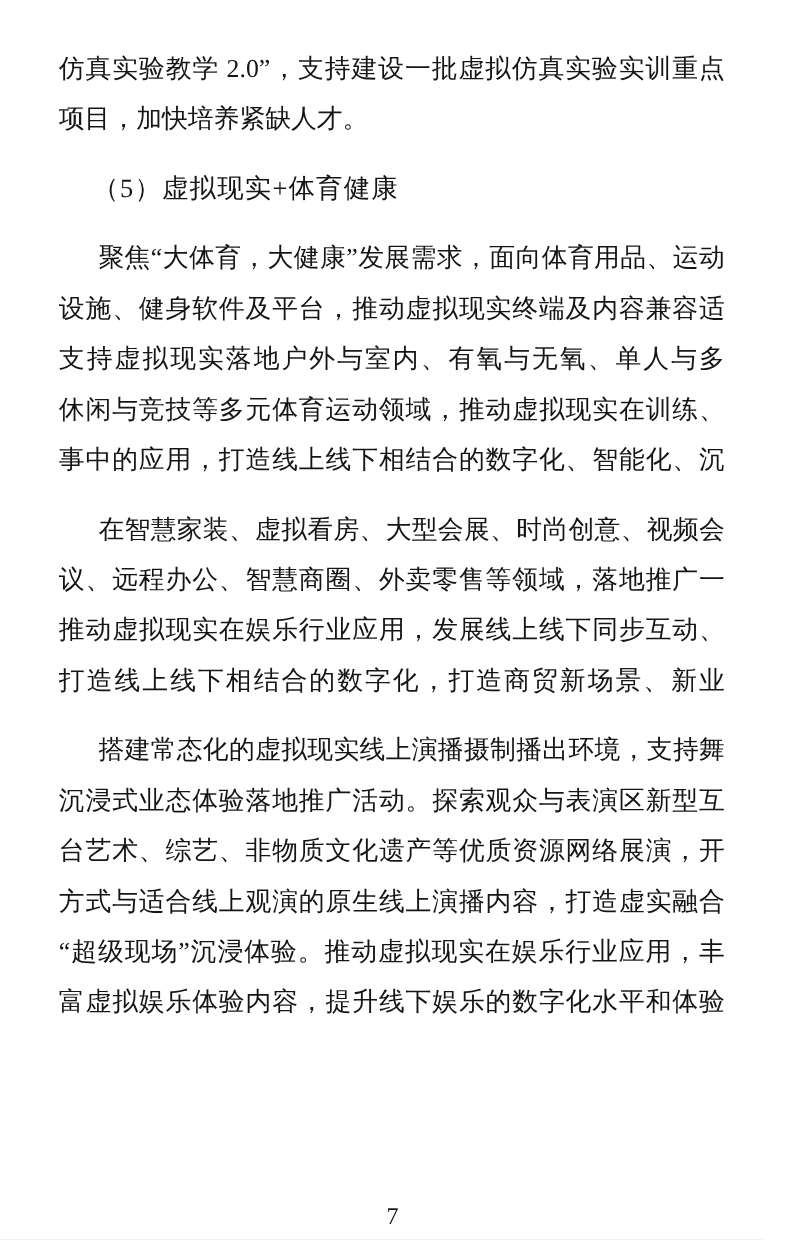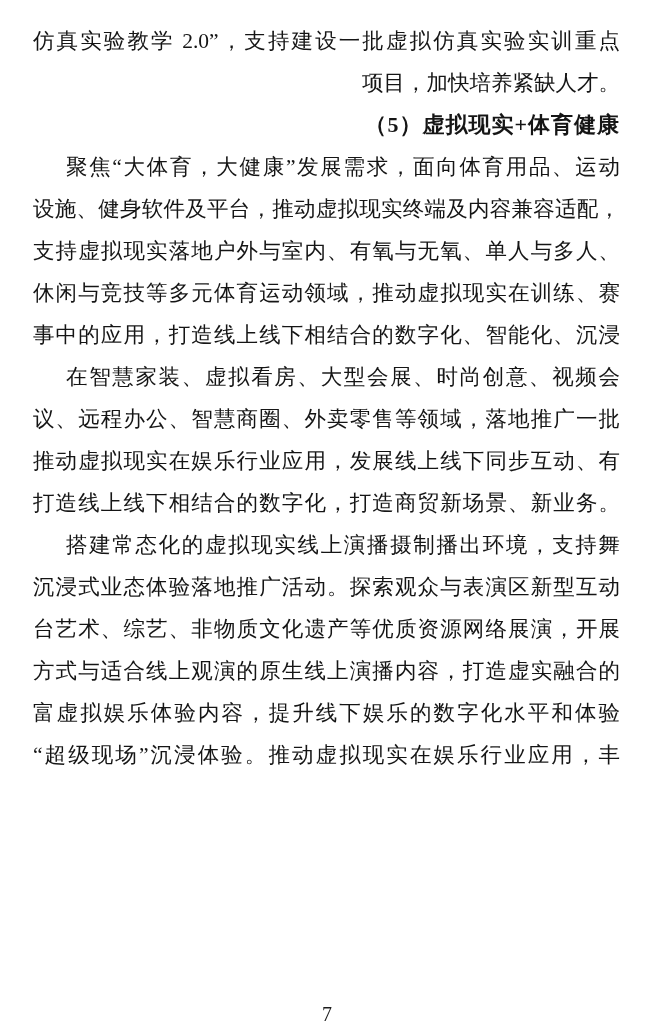--- a/index.html
+++ b/index.html
@@ -17,40 +17,40 @@
     font-family: "Liberation Serif", "DejaVu Serif", serif;
     overflow: hidden;
   }
   .content {
     position: absolute;
     top: 20px;
     left: 33px;
     width: 587px;
   }
   .block {
-    margin: 0;
+    margin: 16px;
     padding: 0;
   }
   .line {
     height: 42px;
     line-height: 42px;
     font-size: 21.5px;
-    text-align: right;
+    text-align: left;
     overflow: hidden;
   }
   .line.justify {
     text-align: justify;
     text-align-last: justify;
     text-justify: inter-character;
   }
   .line.indent {
     text-indent: 33px;
   }
   .heading .line {
-    font-weight: 700;
+    font-weight: 400;
     font-size: 22px;
     text-indent: 28px;
     letter-spacing: 1px;
   }
   .page-number {
     position: absolute;
     top: 1001px;
     left: 0;
     width: 100%;
     text-align: center;
@@ -82,18 +82,18 @@
         <div class="line justify indent">在智慧家装、虚拟看房、大型会展、时尚创意、视频会</div>
         <div class="line justify">议、远程办公、智慧商圈、外卖零售等领域，落地推广一批</div>
         <div class="line justify">推动虚拟现实在娱乐行业应用，发展线上线下同步互动、有</div>
         <div class="line justify">打造线上线下相结合的数字化，打造商贸新场景、新业务。</div>
       </div>
       <div class="block paragraph">
         <div class="line justify indent">搭建常态化的虚拟现实线上演播摄制播出环境，支持舞</div>
         <div class="line justify">沉浸式业态体验落地推广活动。探索观众与表演区新型互动</div>
         <div class="line justify">台艺术、综艺、非物质文化遗产等优质资源网络展演，开展</div>
         <div class="line justify">方式与适合线上观演的原生线上演播内容，打造虚实融合的</div>
+        <div class="line justify">“超级现场”沉浸体验。推动虚拟现实在娱乐行业应用，丰</div>
         <div class="line justify">富虚拟娱乐体验内容，提升线下娱乐的数字化水平和体验</div>
-        <div class="line justify">“超级现场”沉浸体验。推动虚拟现实在娱乐行业应用，丰</div>
       </div>
     </div>
   <div class="page-number">7</div>
 </div>
 
 </body></html>

